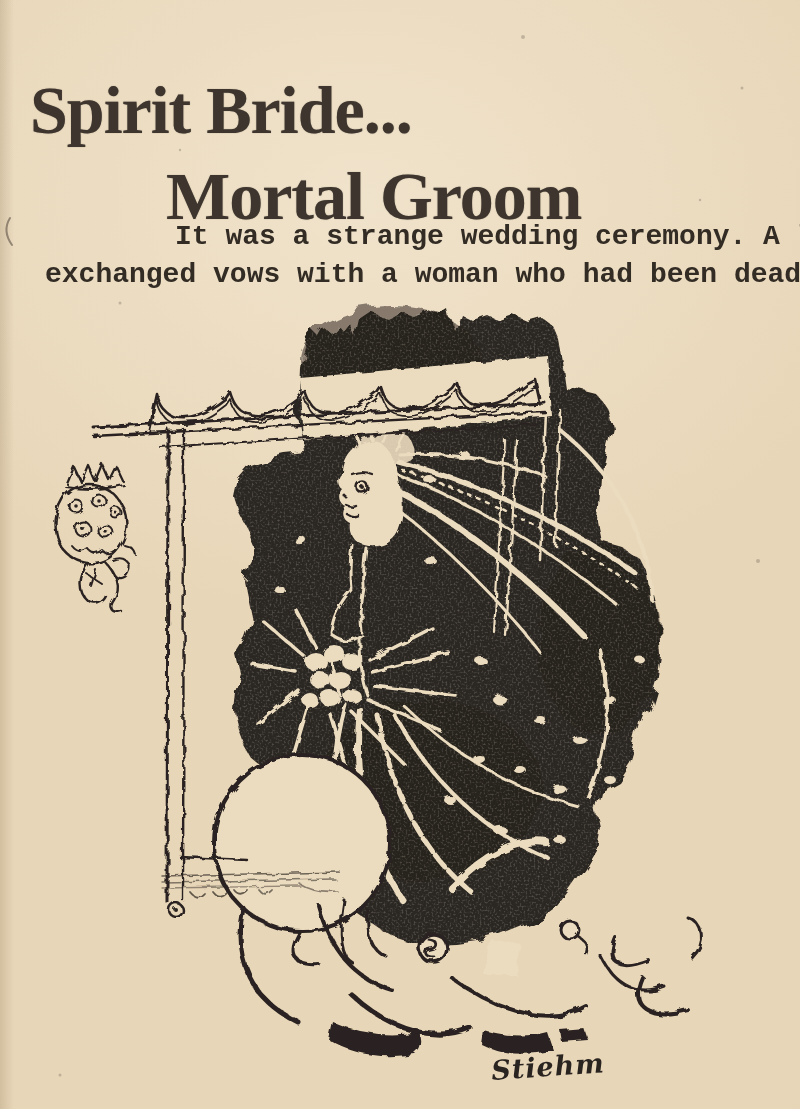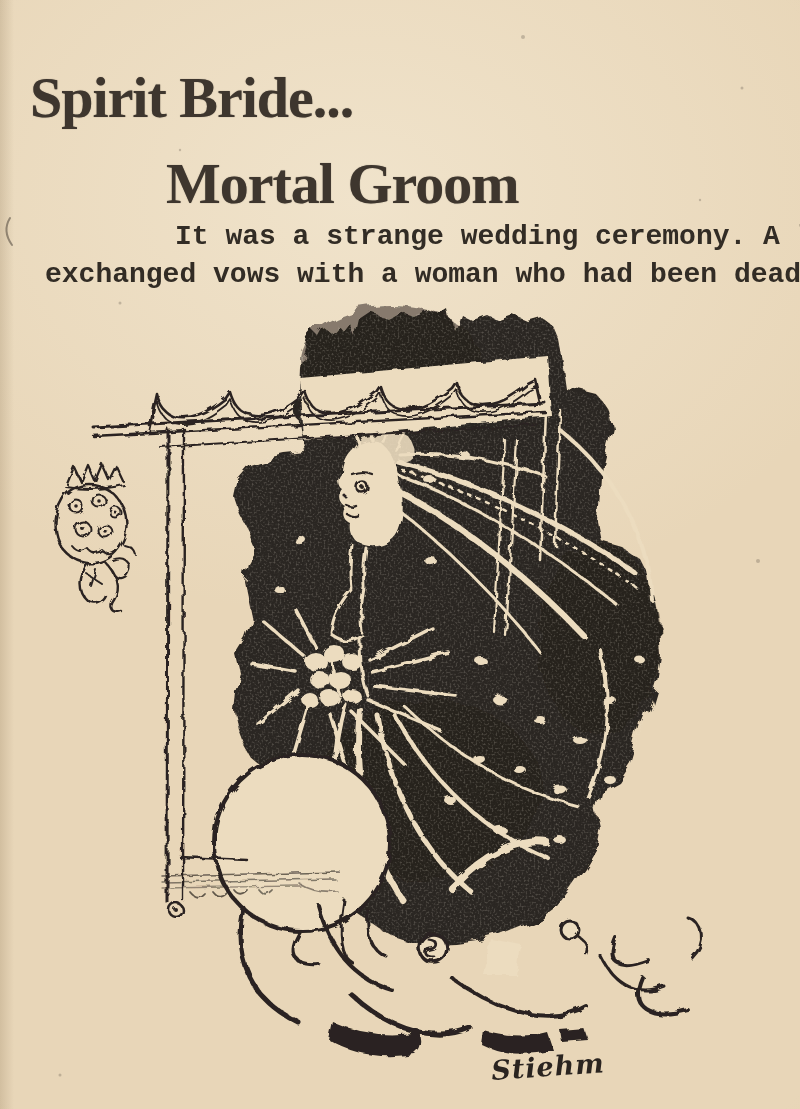--- a/index.html
+++ b/index.html
@@ -15,21 +15,21 @@
     background-color:var(--paper);
     font-family:"Liberation Serif","DejaVu Serif",serif;
   }
   body::after{ 
     content:"";position:absolute;left:0;top:0;width:14px;height:100%;
     background:linear-gradient(to right, rgba(110,85,50,.18), rgba(110,85,50,0));
     pointer-events:none;
   }
   .title-line{
     position:absolute;color:var(--title-ink);
-    font-weight:700;font-size:58px;line-height:1;letter-spacing:-1px;
+    font-weight:700;font-size:68px;line-height:1;letter-spacing:-1px;
     text-shadow:0 0 1px rgba(62,54,46,.55);
     white-space:nowrap;
   }
   #title1{left:30px;top:30px;}
   #title2{left:166px;top:116px;}
   .deck{
     position:absolute;left:45px;top:218px;width:716px;
     color:var(--deck-ink);
     font-family:Liberation Mono, monospace;
     font-weight:700;font-size:28px;line-height:38px;

